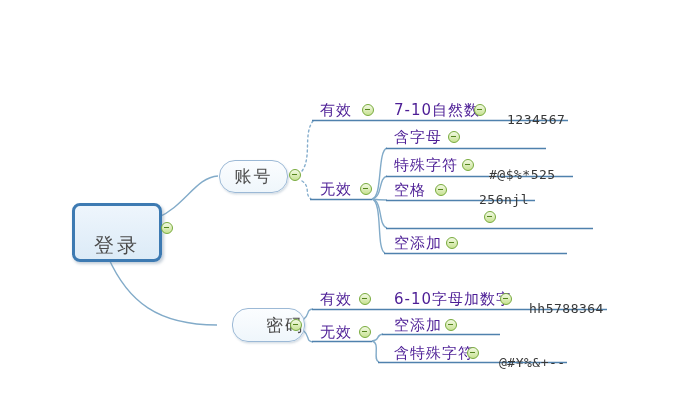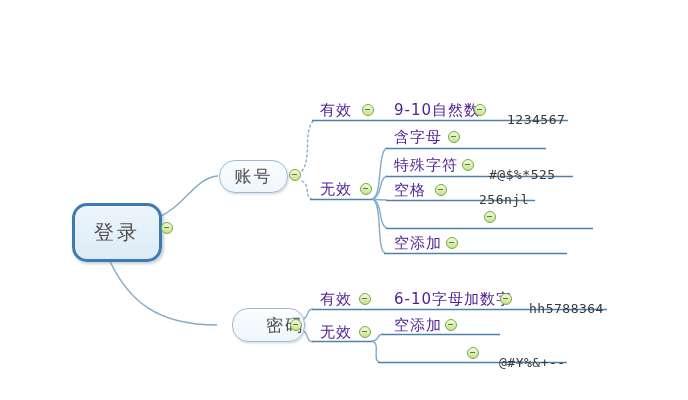--- a/index.html
+++ b/index.html
@@ -9,24 +9,25 @@
   }
   .canvas svg{position:absolute;left:0;top:0;}
   
   .t{position:absolute;font-size:15px;color:#4c1d95;white-space:nowrap;letter-spacing:1px;line-height:18px;}
   
   .v{position:absolute;font-family:"DejaVu Sans Mono","Liberation Mono",monospace;font-size:13px;color:#383838;white-space:nowrap;line-height:17px;letter-spacing:0.5px;margin-top:8px;}
   
   .box{position:absolute;display:flex;align-items:center;justify-content:center;color:#4c4c4c;}
   .root-box{
     left:72px;top:203px;width:84px;height:53px;
-    border:3px solid #3d7ab2;border-radius:15px;
+    border:3px solid #3d7ab2;border-radius:8px;
     background:linear-gradient(#eef5fc,#dcebf7);
     font-size:20px;letter-spacing:3px;
     box-shadow:1.5px 2px 3px rgba(110,135,160,.4);
+    align-items:flex-end;
   }
   .child-box{
     border:1px solid #9cb9d6;border-radius:16px;
     background:linear-gradient(#fbfdff,#eff6fb);
     font-size:17px;letter-spacing:2px;
     box-shadow:1px 1.5px 2px rgba(120,145,170,.3);
   }
   #account-box{left:219px;top:160px;width:67px;height:31px;}
   #password-box{left:232px;top:308px;width:71px;height:32px;justify-content:flex-end;}
   
@@ -93,21 +94,21 @@
   </div>
   <span class="ci" style="left:289px;top:169px"></span>
 
   <div class="box child-box" id="password-box">
     <span>密码</span>
   </div>
   <span class="ci" style="left:290px;top:319px"></span>
 
   <span class="t" style="left:320px;top:101px">有效</span>
   <span class="ci" style="left:362px;top:104px"></span>
-  <span class="t" style="left:394px;top:101px">9-10自然数</span>
+  <span class="t" style="left:394px;top:101px">7-10自然数</span>
   <span class="ci" style="left:474px;top:104px"></span>
   <span class="v" style="left:507px;top:103px">1234567</span>
 
   <span class="t" style="left:320px;top:180px">无效</span>
   <span class="ci" style="left:360px;top:183px"></span>
 
   <span class="t" style="left:394px;top:128px">含字母</span>
   <span class="ci" style="left:448px;top:131px"></span>
 
   <span class="t" style="left:394px;top:156px">特殊字符</span>
@@ -128,16 +129,17 @@
   <span class="t" style="left:394px;top:290px">6-10字母加数字</span>
   <span class="ci" style="left:500px;top:293px"></span>
   <span class="v" style="left:529px;top:292px">hh5788364</span>
 
   <span class="t" style="left:320px;top:323px">无效</span>
   <span class="ci" style="left:359px;top:326px"></span>
 
   <span class="t" style="left:394px;top:316px">空添加</span>
   <span class="ci" style="left:445px;top:319px"></span>
 
+  <span class="t" style="left:394px;top:344px">含特殊字符</span>
   <span class="ci" style="left:467px;top:347px"></span>
   <span class="v" style="left:499px;top:346px">@#¥%&amp;+--</span>
 
 </div>
 
 </body></html>

